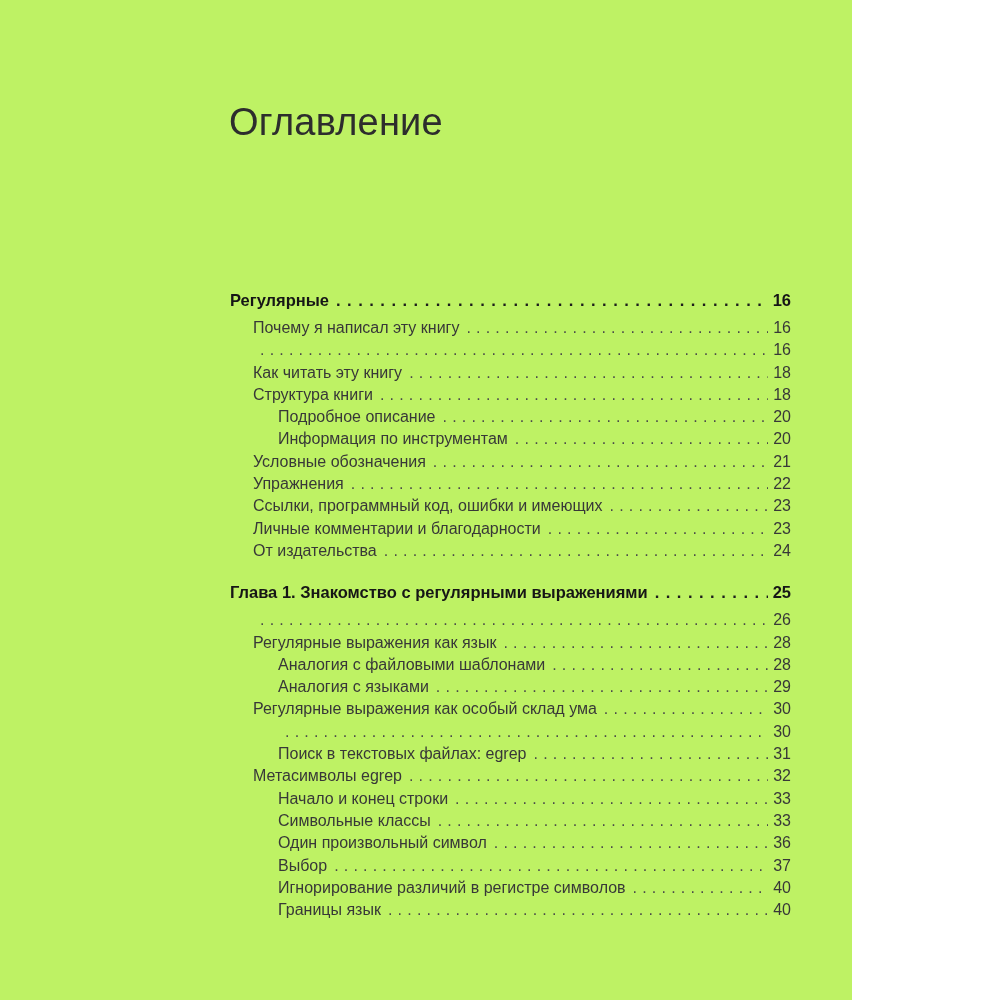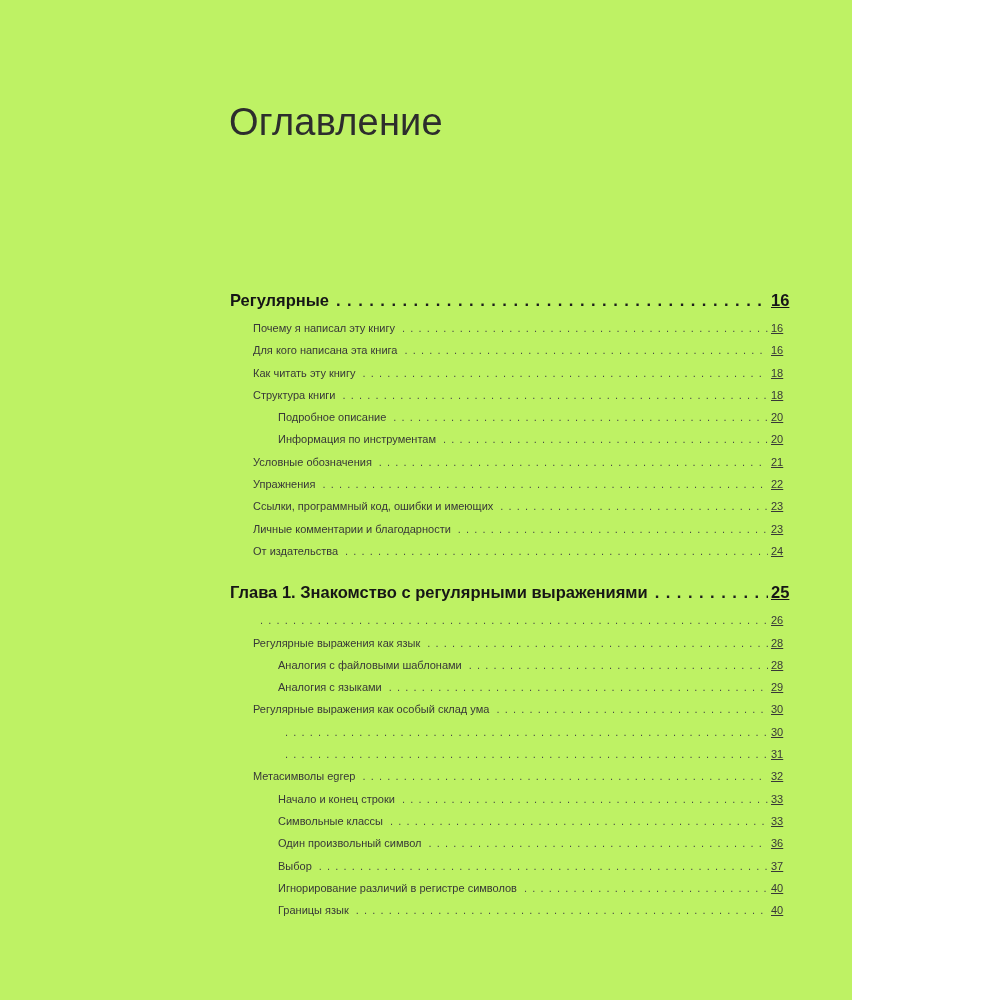--- a/index.html
+++ b/index.html
@@ -28,21 +28,21 @@
   .toc {
     position: absolute;
     left: 230px;
     top: 288px;
     width: 561px;
   }
   .toc-row {
     display: flex;
     align-items: baseline;
     line-height: 22.3px;
-    font-size: 11px;
+    font-size: 16px;
     color: #383838;
   }
   .toc-row.bold {
     font-weight: 700;
     font-size: 16.5px;
     color: #161616;
     line-height: 24px;
     margin-bottom: 5px;
   }
   .toc-row.section-start {
@@ -63,41 +63,40 @@
     margin-right: 3px;
     color: #4a4a4a;
   }
   .toc-row.bold .toc-dots {
     letter-spacing: 6.5px;
     color: #1c1c1c;
   }
   .toc-page {
     flex: 0 0 auto;
     min-width: 20px;
-    text-decoration: underline;
+    text-align: right;
   }
 </style>
 </head>
 <body>
 
 <div class="page">
   <h1 class="title">Оглавление</h1>
   <div class="toc">
       <div class="toc-row lvl0 bold">
         <span class="toc-label">Регулярные</span>
         <span class="toc-dots">....................................................................................................................................................................................................................................................................</span>
         <span class="toc-page">16</span>
       </div>
       <div class="toc-row lvl1">
         <span class="toc-label">Почему я написал эту книгу</span>
         <span class="toc-dots">....................................................................................................................................................................................................................................................................</span>
         <span class="toc-page">16</span>
       </div>
       <div class="toc-row lvl1">
-        <span class="toc-label">Для кого написана эта книга</span>
         <span class="toc-dots">....................................................................................................................................................................................................................................................................</span>
         <span class="toc-page">16</span>
       </div>
       <div class="toc-row lvl1">
         <span class="toc-label">Как читать эту книгу</span>
         <span class="toc-dots">....................................................................................................................................................................................................................................................................</span>
         <span class="toc-page">18</span>
       </div>
       <div class="toc-row lvl1">
         <span class="toc-label">Структура книги</span>
@@ -166,20 +165,21 @@
       <div class="toc-row lvl1">
         <span class="toc-label">Регулярные выражения как особый склад ума</span>
         <span class="toc-dots">....................................................................................................................................................................................................................................................................</span>
         <span class="toc-page">30</span>
       </div>
       <div class="toc-row lvl2">
         <span class="toc-dots">....................................................................................................................................................................................................................................................................</span>
         <span class="toc-page">30</span>
       </div>
       <div class="toc-row lvl2">
+        <span class="toc-label">Поиск в текстовых файлах: egrep</span>
         <span class="toc-dots">....................................................................................................................................................................................................................................................................</span>
         <span class="toc-page">31</span>
       </div>
       <div class="toc-row lvl1">
         <span class="toc-label">Метасимволы egrep</span>
         <span class="toc-dots">....................................................................................................................................................................................................................................................................</span>
         <span class="toc-page">32</span>
       </div>
       <div class="toc-row lvl2">
         <span class="toc-label">Начало и конец строки</span>

